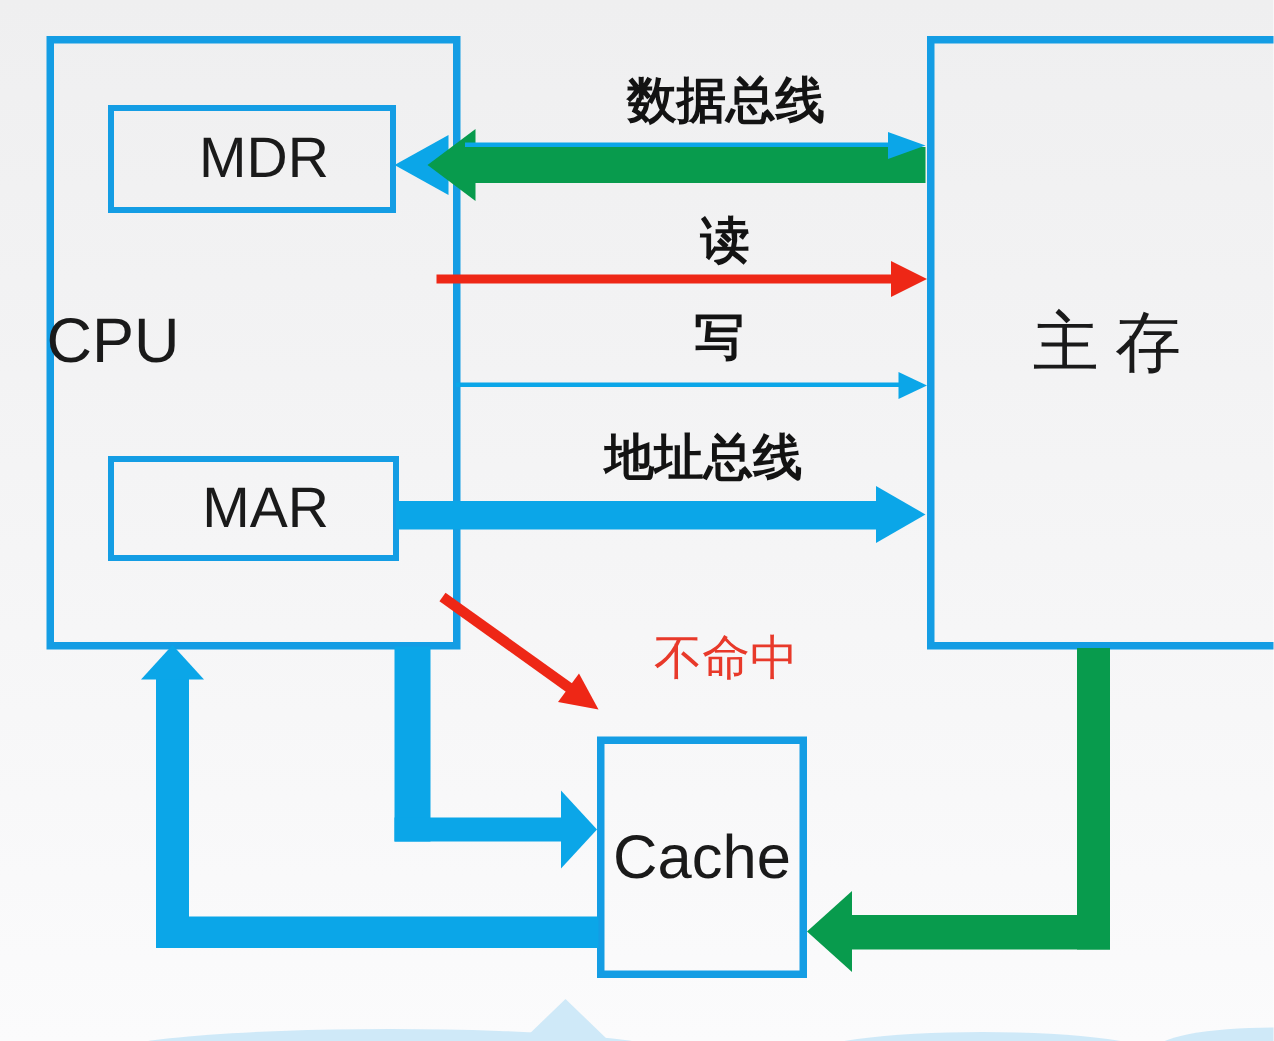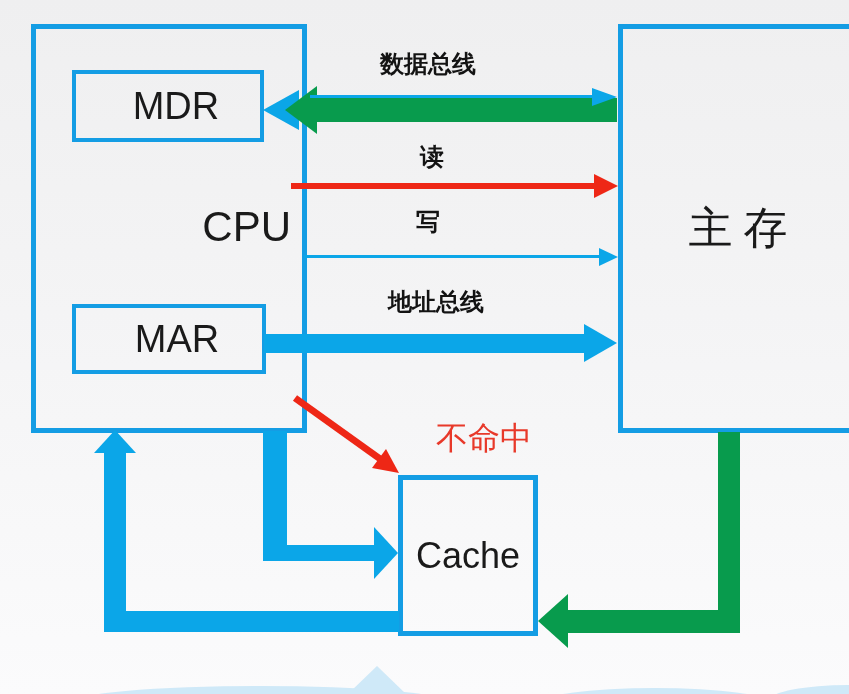--- a/index.html
+++ b/index.html
@@ -17,34 +17,34 @@
     background:transparent;
     display:flex;align-items:center;justify-content:center;
     color:#1a1a1a;
   }
   .box.inner{border-width:4px;padding-left:16px;}
   #cpu-box{left:31px;top:24px;width:276px;height:409px;z-index:2;}
   #mdr-box{left:72px;top:70px;width:192px;height:72px;z-index:3;font-size:38px;}
   #mar-box{left:72px;top:304px;width:194px;height:70px;z-index:3;font-size:38px;}
   #mm-box{left:618px;top:24px;width:240px;height:409px;z-index:2;
           font-family:"Liberation Serif","DejaVu Serif",serif;font-size:44px;}
-  #cache-box{left:398px;top:475px;width:140px;height:161px;z-index:2;font-size:36px;}
+  #cache-box{left:398px;top:491px;width:140px;height:161px;z-index:2;font-size:41px;}
   #cpu-label{
-    position:absolute;left:31px;top:203px;width:260px;text-align:right;
+    position:absolute;left:31px;top:203px;width:260px;text-align:left;
     font-size:42px;color:#1a1a1a;z-index:3;
   }
   .bus-label{
-    position:absolute;z-index:6;text-align:left;
+    position:absolute;z-index:6;text-align:right;
     font-family:"Liberation Serif","DejaVu Serif",serif;
-    font-weight:bold;color:#131313;font-size:24px;line-height:1;
+    font-weight:bold;color:#131313;font-size:33px;line-height:1;
   }
   #data-bus-label{left:380px;top:52px;width:170px;}
   #read-label{left:420px;top:145px;width:80px;}
   #write-label{left:416px;top:210px;width:80px;}
-  #address-bus-label{left:388px;top:290px;width:170px;}
+  #address-bus-label{left:365px;top:290px;width:170px;}
   #miss-label{
     position:absolute;left:402px;top:422px;width:130px;z-index:6;
     font-family:"Liberation Serif","DejaVu Serif",serif;
     font-weight:normal;color:#e8392a;font-size:32px;line-height:1;text-align:right;
   }
   #arrow-layer{position:absolute;left:0;top:0;z-index:5;pointer-events:none;}
   #wave-layer{position:absolute;left:0;top:0;z-index:1;pointer-events:none;}
 </style>
 </head>
 <body>

